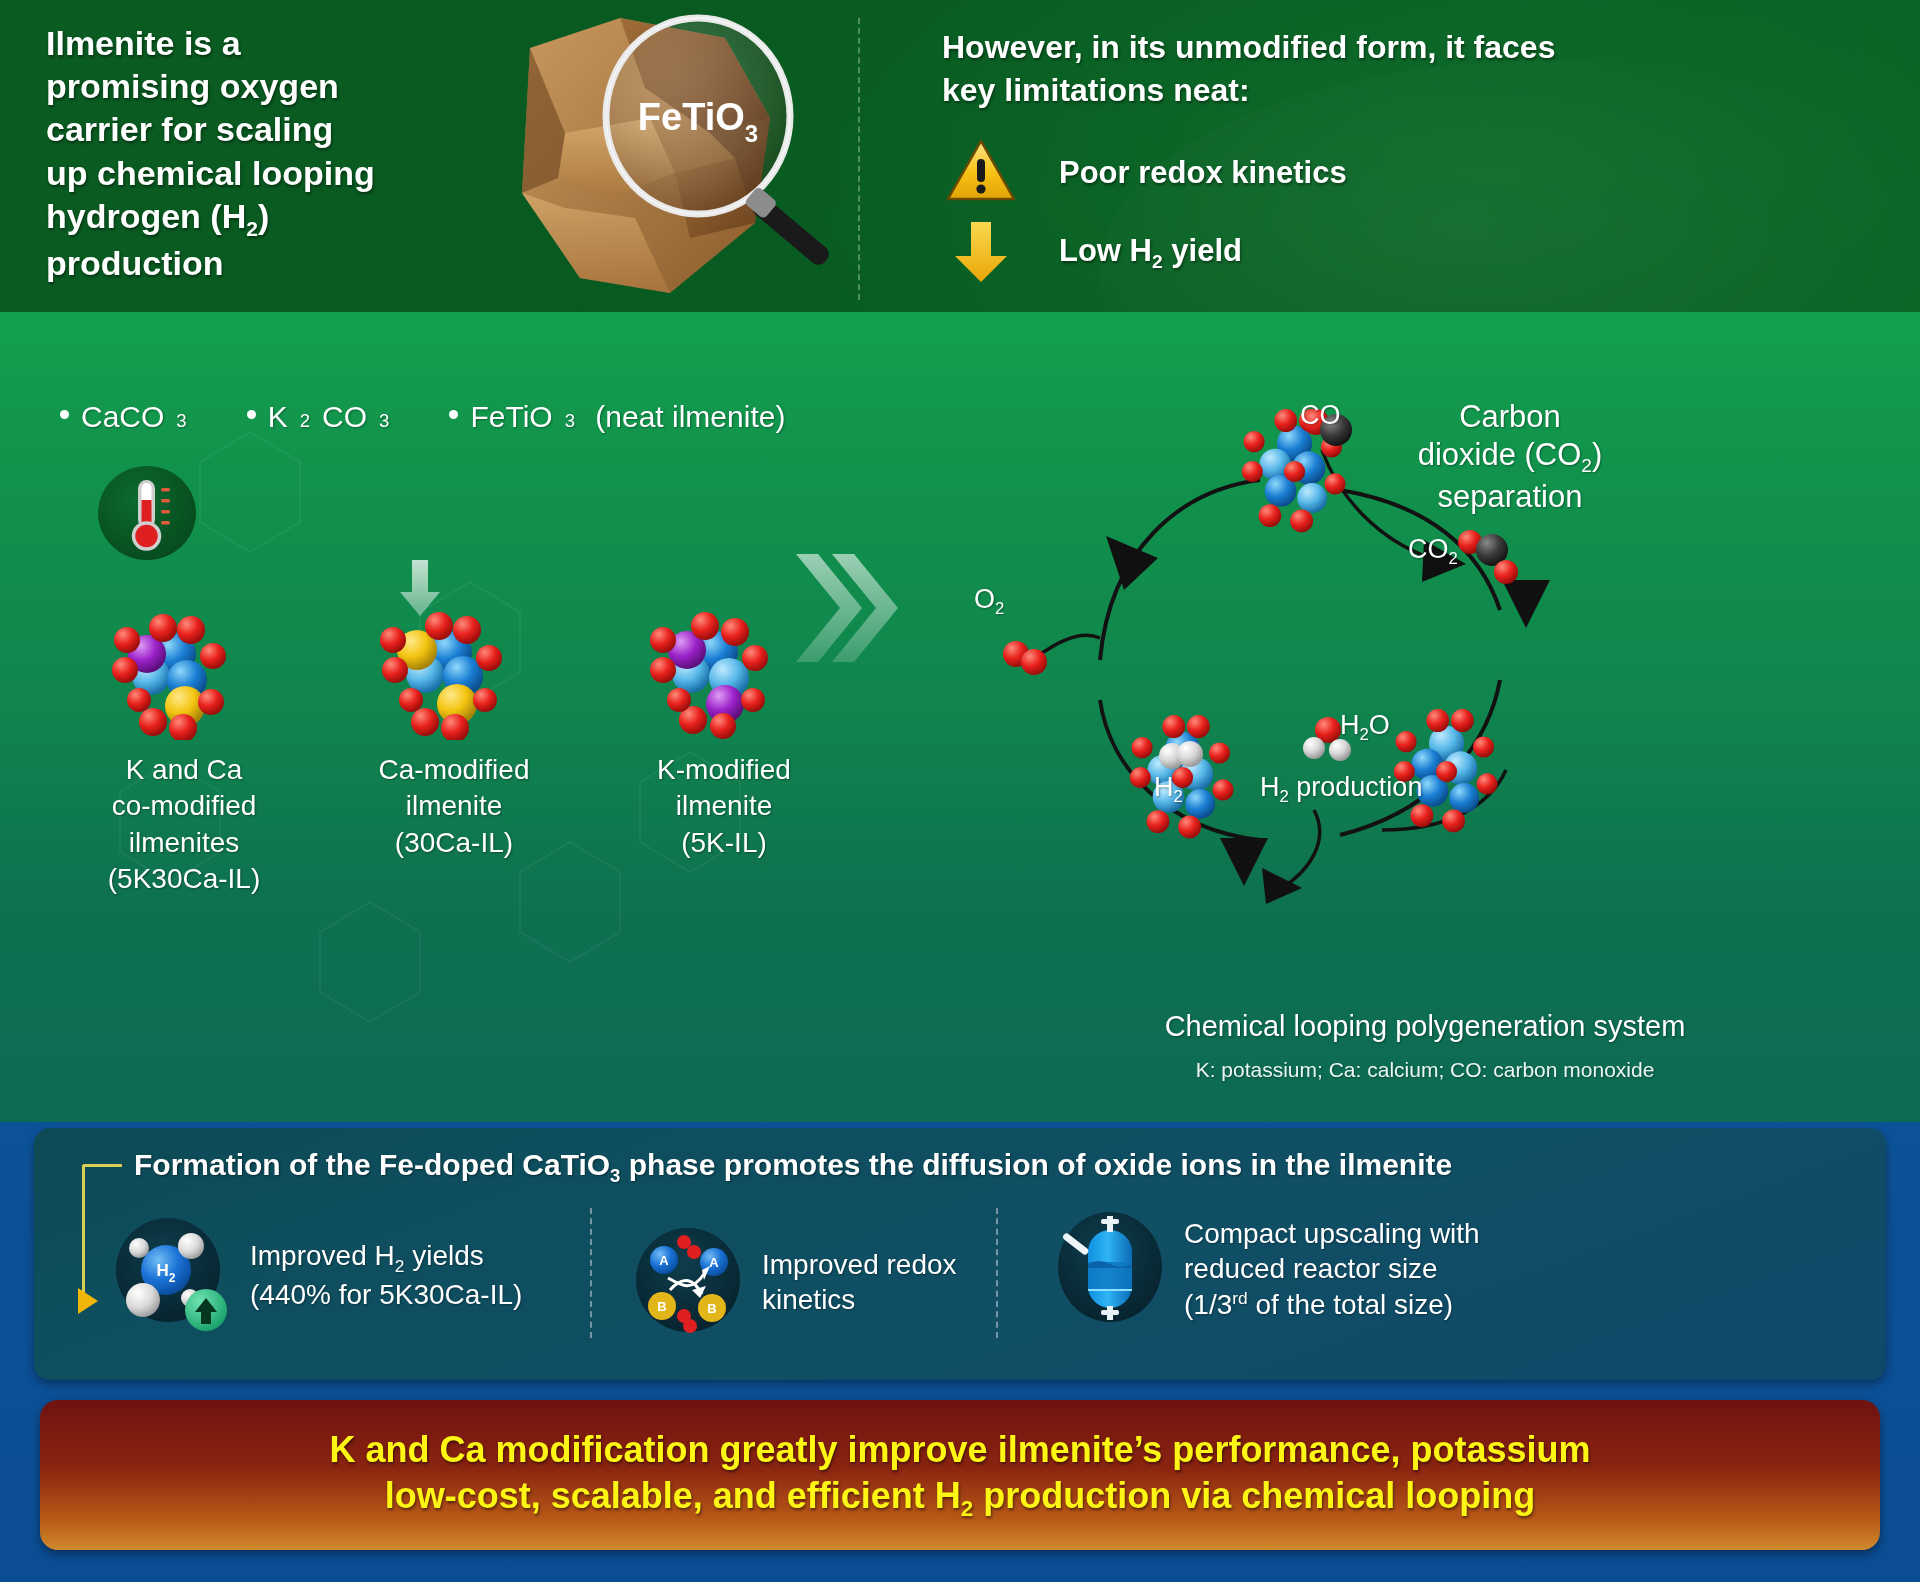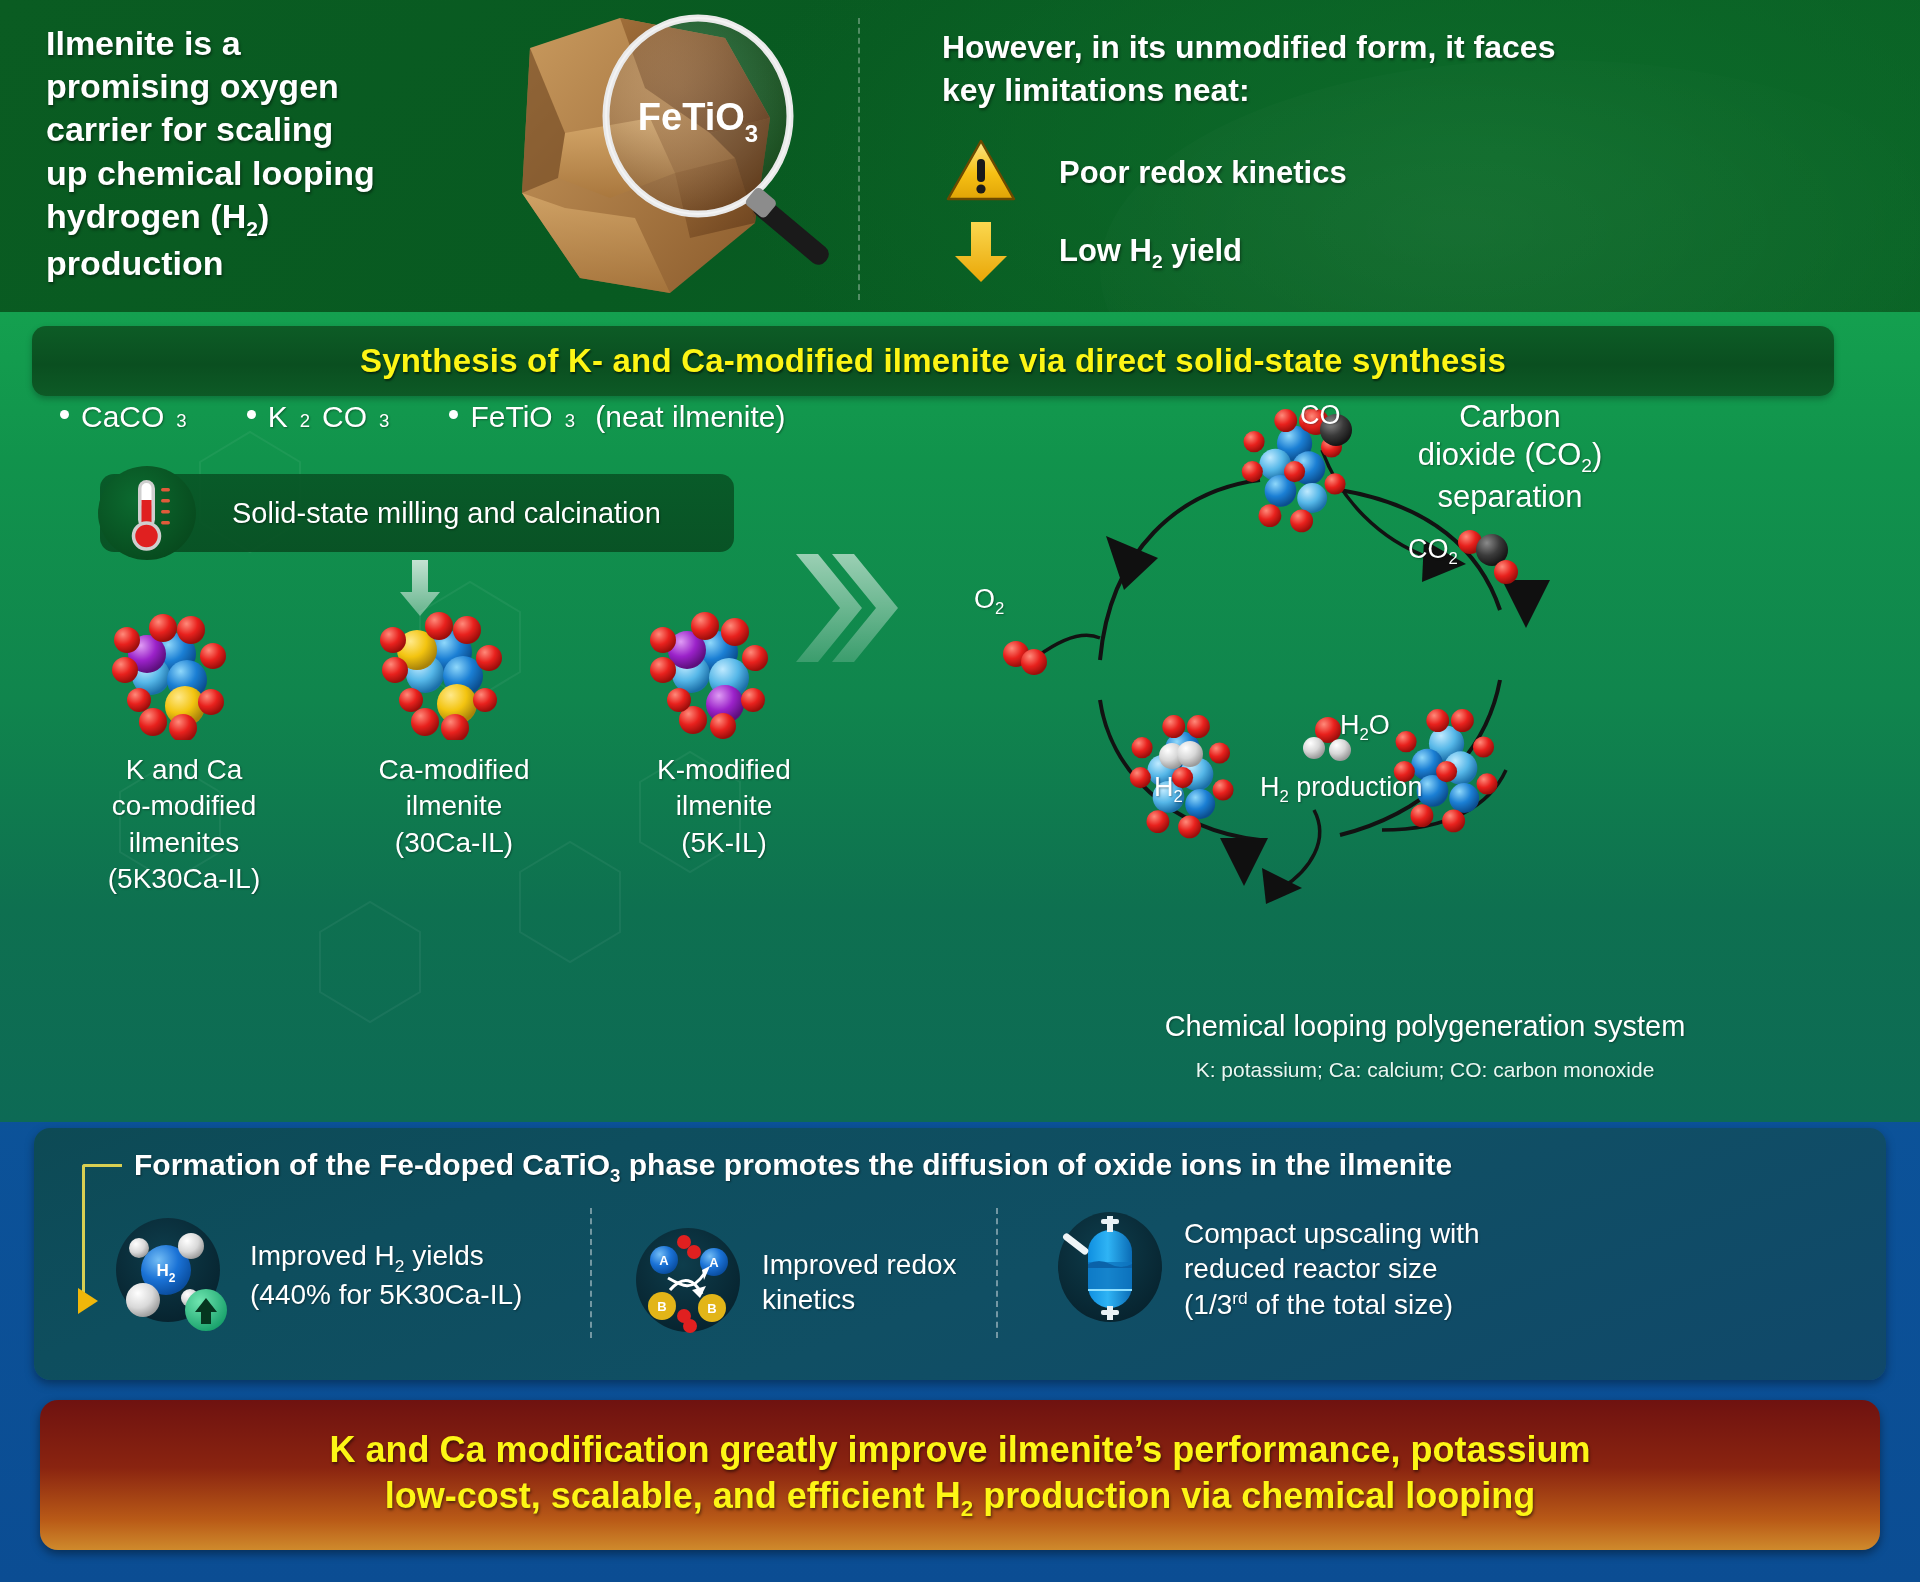--- a/index.html
+++ b/index.html
@@ -279,39 +279,33 @@
         <polygon points="200,150 250,120 300,150 300,210 250,240 200,210"></polygon>
         <polygon points="420,300 470,270 520,300 520,360 470,390 420,360"></polygon>
         <polygon points="640,470 690,440 740,470 740,530 690,560 640,530"></polygon>
         <polygon points="120,480 170,450 220,480 220,540 170,570 120,540"></polygon>
         <polygon points="520,560 570,530 620,560 620,620 570,650 520,620"></polygon>
         <polygon points="320,620 370,590 420,620 420,680 370,710 320,680"></polygon>
       </g>
     </svg>
   </div>
 
-  <div class="synth-banner">
-    <span class="t">Synthesis of K- and Ca-modified ilmenite via direct solid-state synthesis</span>
-  </div>
 
   <div class="reagents">
     <span class="reagent">
       <i class="dot"></i>CaCO<span class="sub">3</span>
     </span>
     <span class="reagent">
       <i class="dot"></i>K<span class="sub">2</span>CO<span class="sub">3</span>
     </span>
     <span class="reagent">
       <i class="dot"></i>FeTiO<span class="sub">3</span>&nbsp;(neat ilmenite)
     </span>
   </div>
 
-  <div class="proc-pill">
-    <span class="txt">Solid-state milling and calcination</span>
-  </div>
   <div class="thermo-circle">
     <svg width="98" height="94" viewBox="0 0 98 94">
       <rect x="40" y="14" width="17" height="48" rx="8.5" fill="#cfcfcf"></rect>
       <rect x="43.5" y="17" width="10" height="26" rx="5" fill="#ffffff"></rect>
       <rect x="43.5" y="34" width="10" height="30" fill="#e02020"></rect>
       <circle cx="48.5" cy="70" r="13" fill="#e02020"></circle>
       <circle cx="48.5" cy="70" r="13" fill="none" stroke="#cfcfcf" stroke-width="3.5"></circle>
       <g fill="#e05b3a">
         <rect x="63" y="22" width="9" height="3.4" rx="1.7"></rect>
         <rect x="63" y="33" width="9" height="3.4" rx="1.7"></rect>

